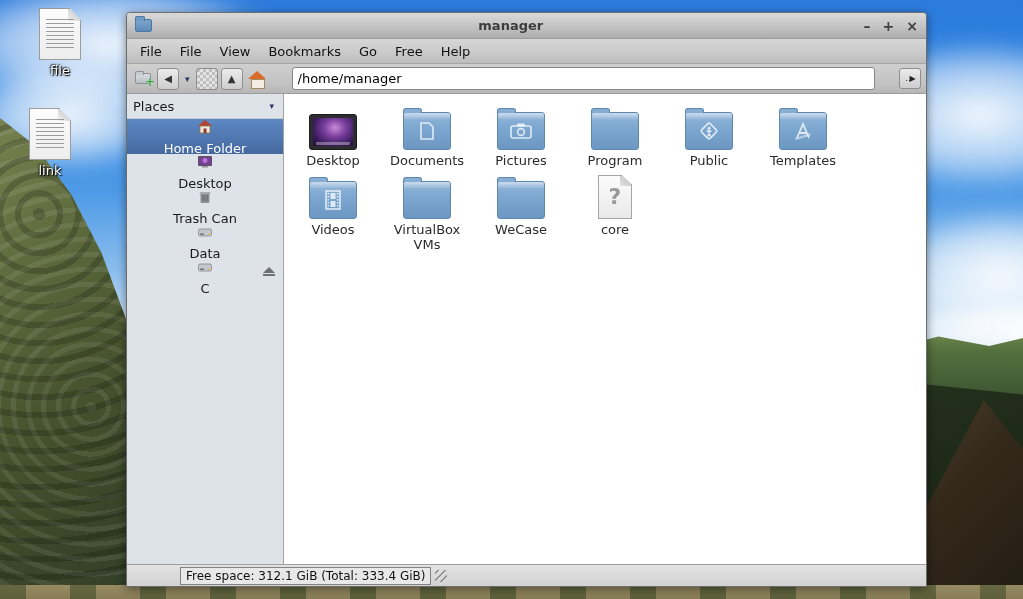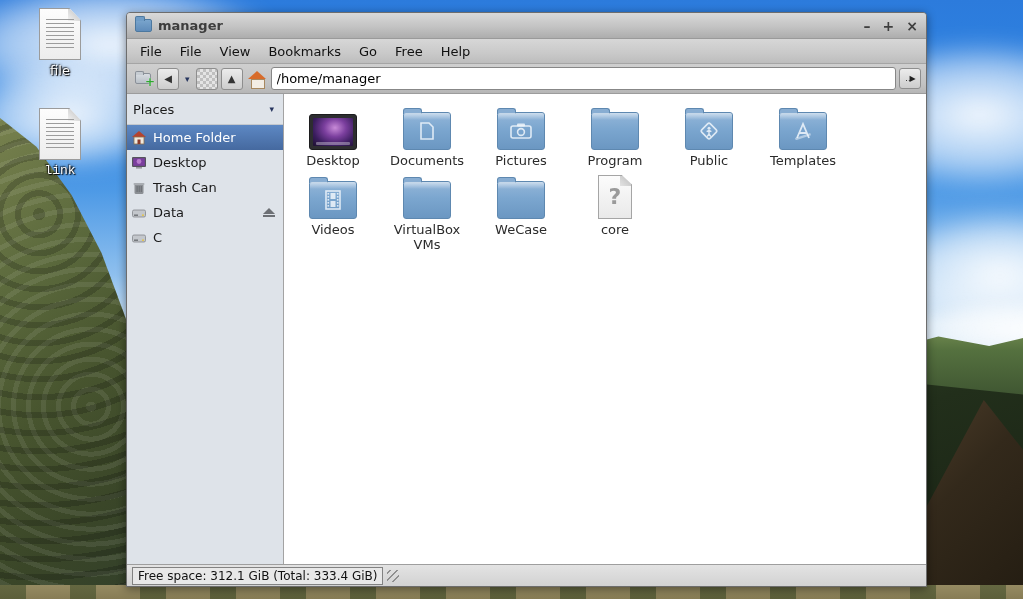--- a/index.html
+++ b/index.html
@@ -39,21 +39,21 @@
       linear-gradient(140deg,#77814e 0%,#5c6a3d 30%,#48552f 55%,#3a4628 80%,#33402a 100%);
     clip-path:polygon(0 0,28% 6%,55% 16%,78% 28%,100% 44%,100% 100%,0 100%); }
   .ground-bottom { position:absolute; left:0; top:585px; width:1023px; height:14px;
     background:
       repeating-linear-gradient(90deg, rgba(40,60,25,.45) 0 26px, rgba(0,0,0,0) 26px 70px),
       linear-gradient(180deg,#968b62 0%,#877c55 100%); }
 
   
   .desk-icon { position:absolute; width:84px; text-align:center; cursor:default; }
   .desk-icon.file { left:18px; top:8px; }
-  .desk-icon.link { left:18px; top:108px;font-family:Liberation Mono, monospace; }
+  .desk-icon.link { left:8px; top:108px; }
   .page-icon { position:relative; width:42px; height:52px; margin:0 auto;
     background:linear-gradient(180deg,#fdfdfd,#ededed); border:1px solid #9b9b9b;
     clip-path:polygon(0 0,72% 0,100% 24%,100% 100%,0 100%); }
   .page-icon .fold { position:absolute; right:0; top:0; width:12px; height:12px;
     background:linear-gradient(225deg,#b9b9b9 0%,#d9d9d9 50%,#f2f2f2 100%); }
   .page-icon .lines { position:absolute; left:6px; right:6px; top:10px; bottom:8px;
     background:repeating-linear-gradient(180deg,#9c9c9c 0 1px, transparent 1px 4px); }
   .desk-label { margin-top:3px; color:#fff; font-size:13px;
     text-shadow:1px 1px 1px #000, -1px -1px 1px rgba(0,0,0,.6), 0 0 3px #000; }
 
@@ -62,21 +62,21 @@
     background:#c6c6c6; border:1px solid #6d6d6d; border-radius:4px 4px 0 0;
     display:flex; flex-direction:column; box-shadow:0 2px 10px rgba(0,0,0,.45); }
 
   .titlebar { height:26px; flex:0 0 26px; display:flex; align-items:center;
     background:linear-gradient(180deg,#d9d9d9 0%,#c3c3c3 55%,#adadad 100%);
     border-bottom:1px solid #9a9a9a; border-radius:3px 3px 0 0; padding:0 8px; }
   .title-folder { width:17px; height:13px; position:relative; margin-right:6px;
     background:linear-gradient(180deg,#7aa5cd,#5f8cba); border:1px solid #4c789f; border-radius:2px; }
   .title-folder::before { content:""; position:absolute; left:-1px; top:-4px; width:8px; height:4px;
     background:#6f9cc6; border:1px solid #4c789f; border-bottom:none; border-radius:2px 2px 0 0; }
-  .title-text { flex:1; font-weight:bold; font-size:13px; color:#3d3d3d; }
+  .title-text { flex:1; text-align:center; font-weight:bold; font-size:13px; color:#3d3d3d; }
   .win-controls { display:flex; gap:12px; align-items:center; }
   .win-btn { font-size:14px; color:#3f3f3f; font-weight:bold; line-height:1; cursor:default; }
 
   .menubar { height:25px; flex:0 0 25px; display:flex; align-items:center;
     background:linear-gradient(180deg,#d7d7d7 0%,#c9c9c9 60%,#bdbdbd 100%);
     border-bottom:1px solid #a5a5a5; padding-left:4px; }
   .menu-item { padding:0 9px; font-size:13px; color:#111; line-height:25px; cursor:default; }
 
   .toolbar { height:30px; flex:0 0 30px; display:flex; align-items:center; gap:3px;
     background:linear-gradient(180deg,#cfcfcf 0%,#c2c2c2 70%,#b6b6b6 100%);
@@ -91,32 +91,32 @@
   .newtab-glyph::before { content:""; position:absolute; left:-1px; top:-3px; width:7px; height:3px;
     background:#c6ccd2; border:1px solid #8a9098; border-bottom:none; border-radius:2px 2px 0 0; }
   .newtab-glyph::after { content:"+"; position:absolute; right:-5px; bottom:-6px; color:#2ea82e;
     font-weight:bold; font-size:12px; text-shadow:0 0 1px #fff; }
   .drop-arrow { color:#26355e; font-size:9px; padding:0 3px; }
   .house { width:18px; height:16px; position:relative; }
   .house::before { content:""; position:absolute; left:0; top:0; border-left:9px solid transparent;
     border-right:9px solid transparent; border-bottom:8px solid #d86b2a; }
   .house::after { content:""; position:absolute; left:3px; top:8px; width:12px; height:8px;
     background:#f3ede4; border:1px solid #a8885f; }
-  .pathbar { flex:1; height:23px; margin:0 0; border:1px solid #878787; border-radius:3px;
+  .pathbar { flex:1; height:23px; margin:0 21px; border:1px solid #878787; border-radius:3px;
     background:#fff; font-family:"DejaVu Sans", sans-serif; font-size:13px; color:#000;
     padding:0 5px; outline:none; }
   .path-end-btn { width:22px; height:21px; font-size:8px; letter-spacing:-1px; color:#222; }
 
   .win-body { flex:1; display:flex; min-height:0; }
   .sidebar { width:157px; flex:0 0 157px; background:#dee3e9; border-right:1px solid #a3a3a3;
     display:flex; flex-direction:column; font-size:13px; color:#1a1a1a; }
-  .side-header { height:31px; display:flex; align-items:center; padding:7px 6px;
+  .side-header { height:25px; display:flex; align-items:center; padding:7px 6px;
     border-bottom:1px solid #c3c8ce; }
   .side-header .hdr-label { flex:1; }
-  .side-row { height:25px; display:flex; align-items:center; gap:6px; padding:0 4px; cursor:default; }
+  .side-row { height:35px; display:flex; align-items:center; gap:6px; padding:0 4px; cursor:default;flex-direction:column; }
   .side-row.selected { background:linear-gradient(180deg,#5d88c4,#45699f); color:#fff; }
   .side-icon { width:16px; height:16px; flex:0 0 16px; display:flex; align-items:center; justify-content:center; }
   .eject { margin-left:auto; margin-right:4px; width:12px; display:flex; flex-direction:column; align-items:center; gap:1px; }
   .eject .tri { width:0; height:0; border-left:6px solid transparent; border-right:6px solid transparent;
     border-bottom:6px solid #6d7075; }
   .eject .bar { width:12px; height:2px; background:#6d7075; }
 
   .main { flex:1; background:#fff; overflow:hidden; padding:10px 0 0 2px; }
   .grid { display:flex; flex-wrap:wrap; width:600px; }
   .cell { width:94px; margin-bottom:4px; display:flex; flex-direction:column; align-items:center; cursor:default; }
@@ -146,21 +146,21 @@
     display:flex; align-items:center; justify-content:center; }
   .unknown-file .fold { position:absolute; right:0; top:0; width:11px; height:10px;
     background:linear-gradient(225deg,#bdbdbd,#e3e3e3); }
   .unknown-file .qmark { font-size:22px; color:#9a9a9a; font-weight:bold; }
 
   .statusbar { height:22px; flex:0 0 22px; display:flex; align-items:center;
     background:linear-gradient(180deg,#e3e3e3,#d2d2d2); border-top:1px solid #9e9e9e;
     font-size:12px; color:#111; padding-left:5px; }
   .status-left { flex:1; }
   .free-space-box { border:1px solid #828282; background:#e8e8e8; padding:1px 5px; margin-right:4px;
-    font-size:12px; }
+    font-size:12px;margin-left:48px; }
   .resize-grip { width:12px; height:12px; margin-right:2px;
     background:repeating-linear-gradient(135deg, transparent 0 2px, #8f8f8f 2px 3px, transparent 3px 5px); }
 
   svg { display:block; }
 </style>
 </head>
 <body>
 
 <div class="desktop">
   <div class="cloud c1"></div>

